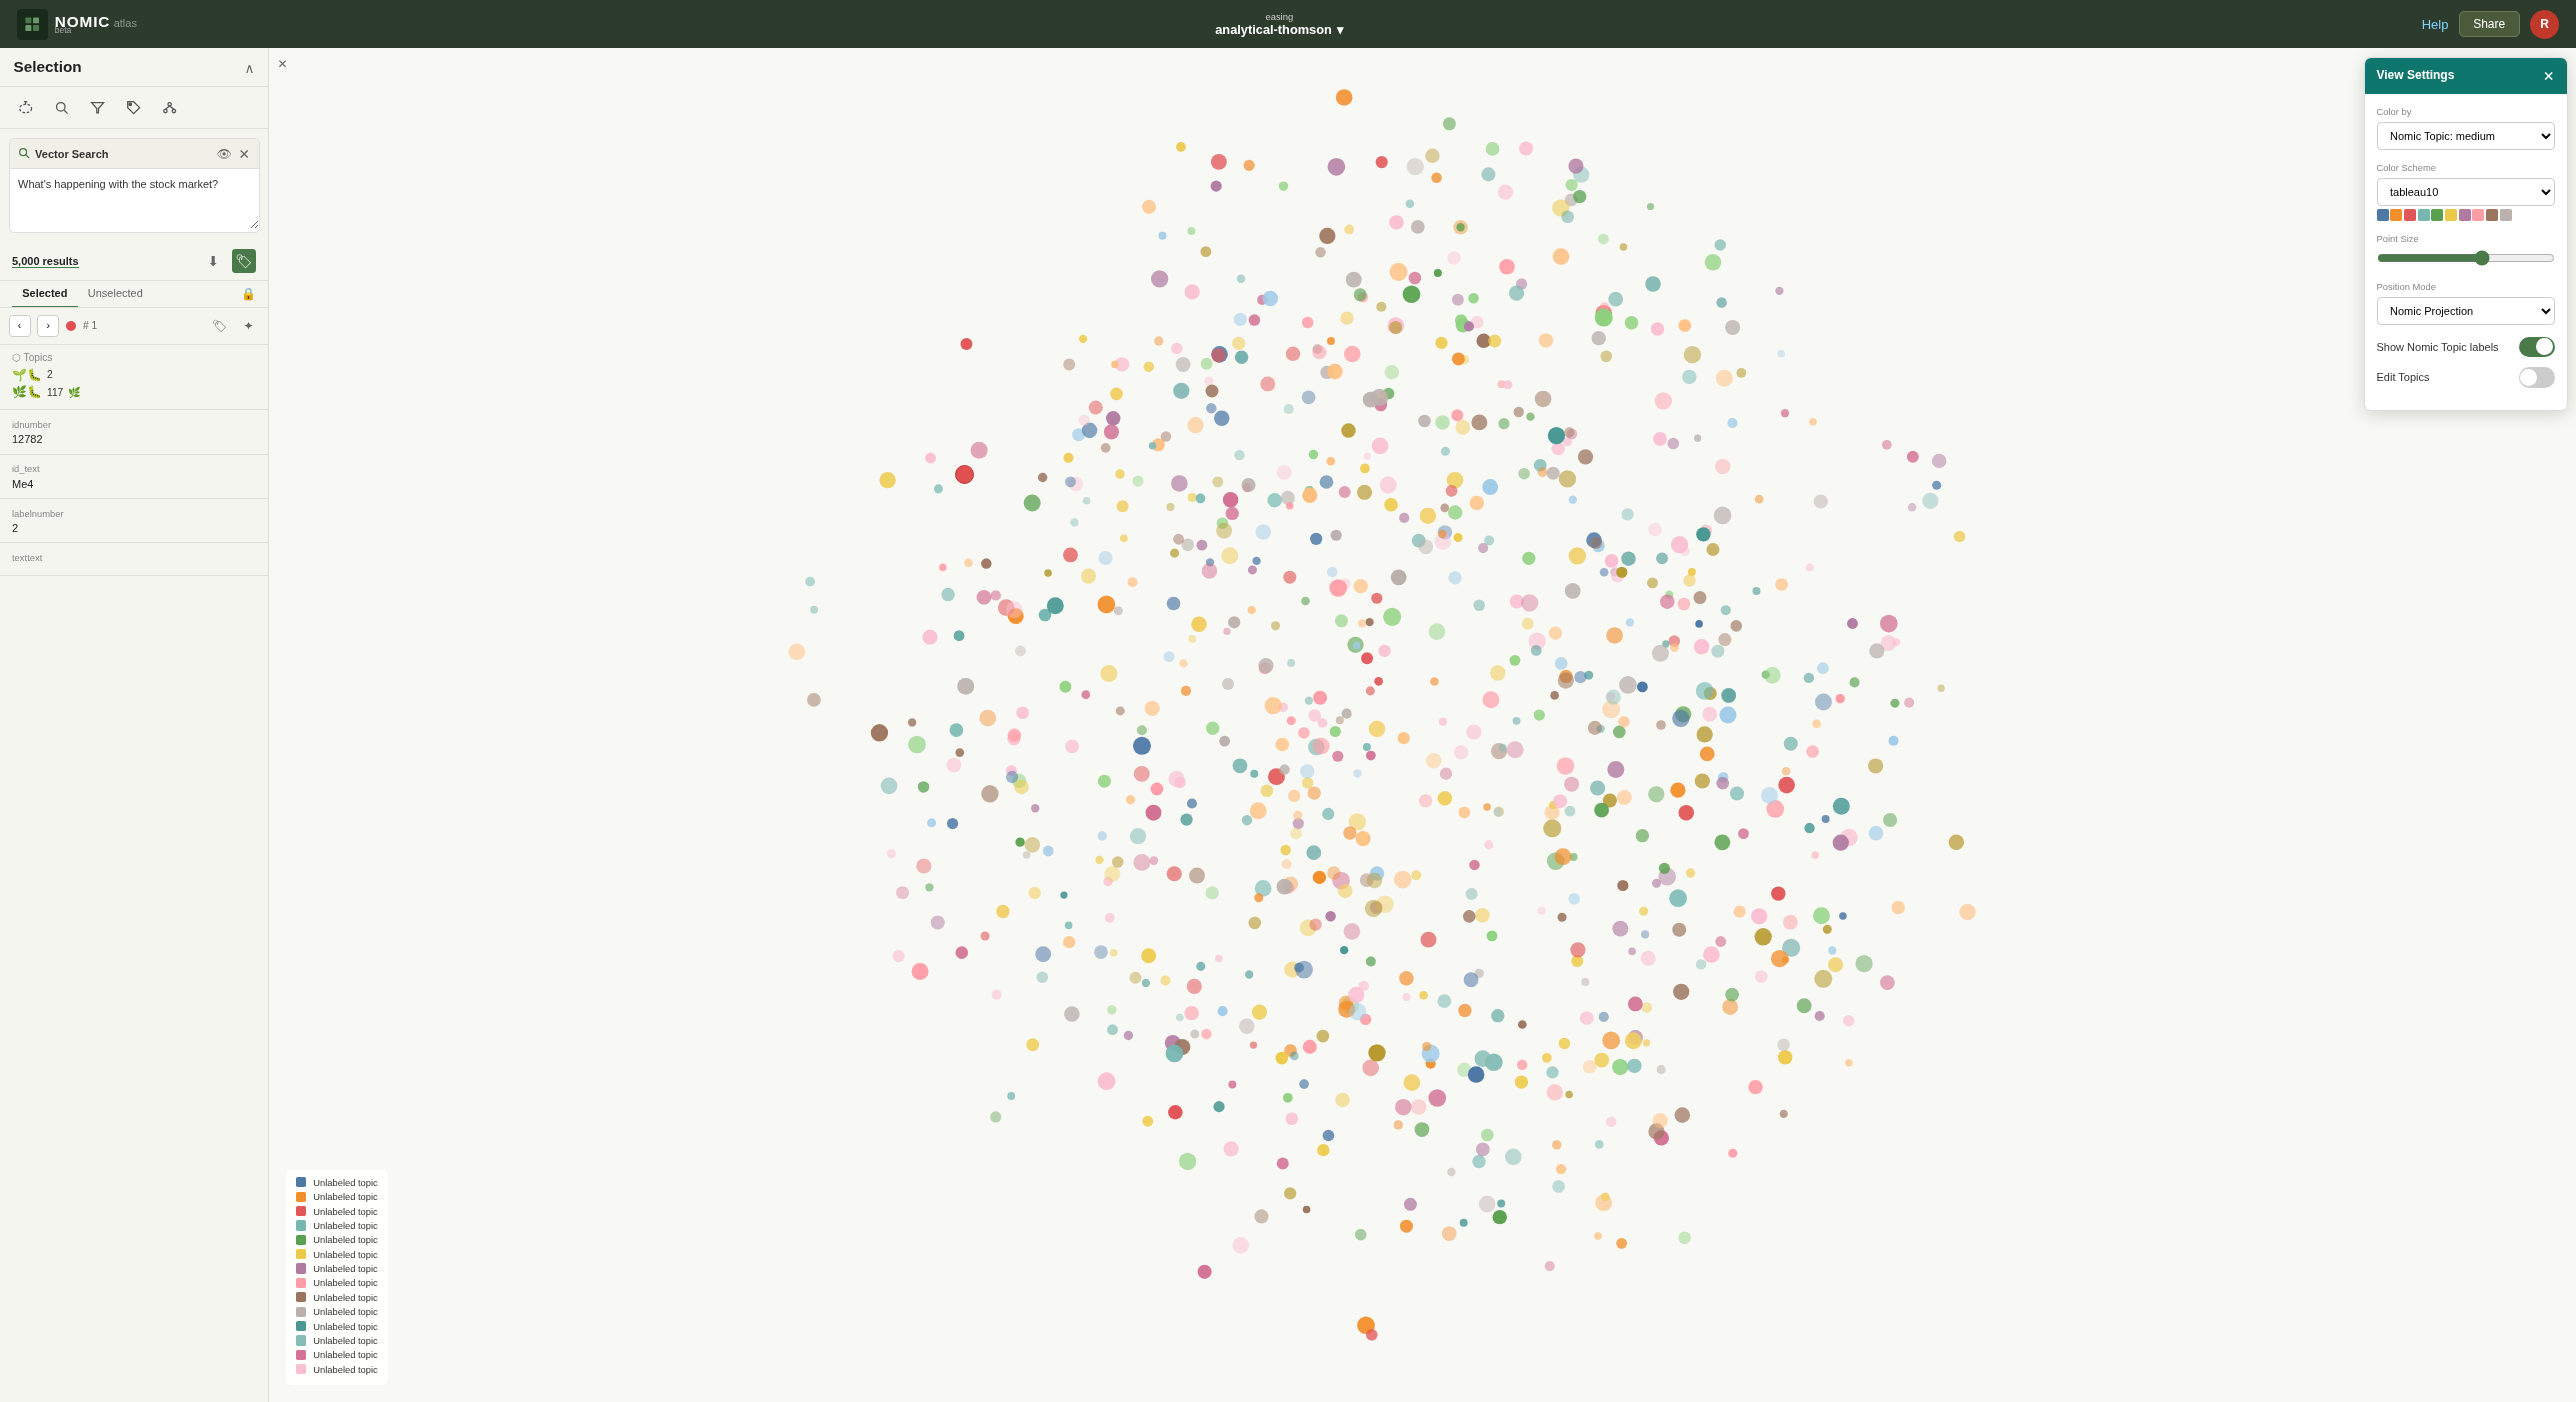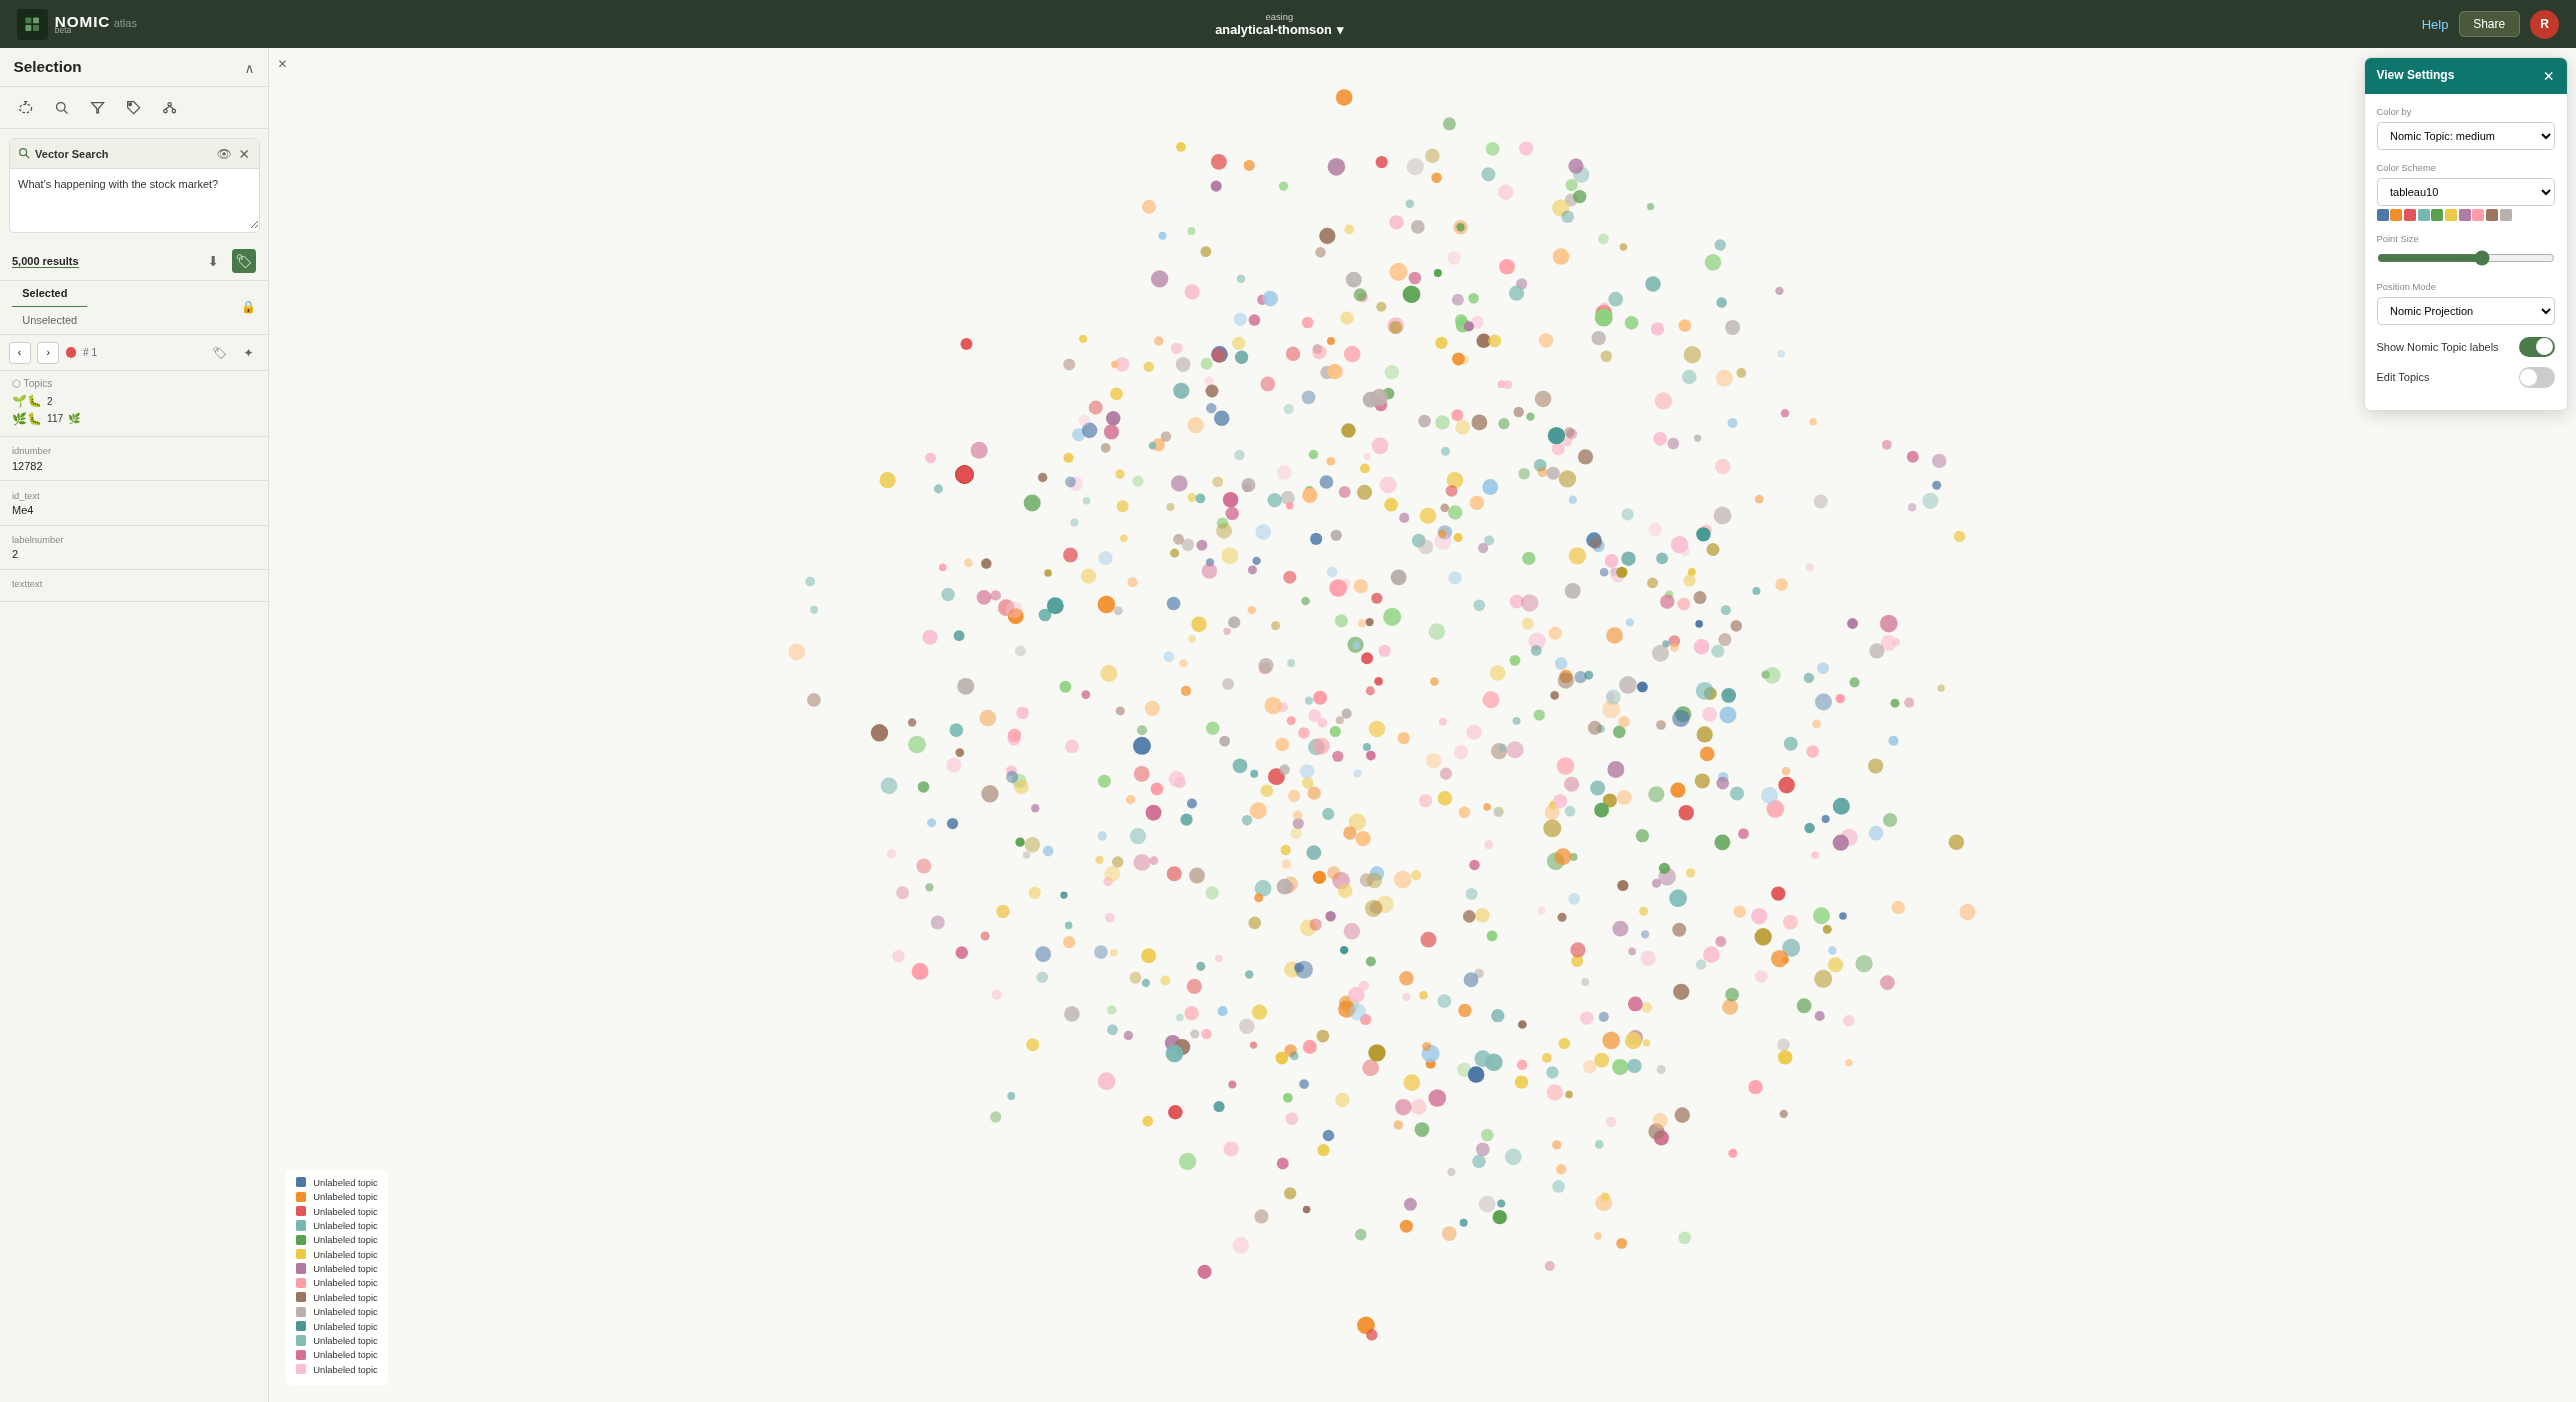--- a/index.html
+++ b/index.html
@@ -312,21 +312,20 @@
     .tabs-row {
       display: flex;
       align-items: center;
       justify-content: space-between;
       padding: 0 12px;
       border-bottom: 0.9px solid #e0e0d8;
     }
     .tabs {
       display: flex;
       gap: 0;
-      flex-direction: column;
     }
     .tab {
       padding: 6.8px 10.2px;
       font-size: 11px;
       color: #666;
       cursor: pointer;
       border-bottom: 1.7px solid transparent;
     }
     .tab.active {
       color: #222;

